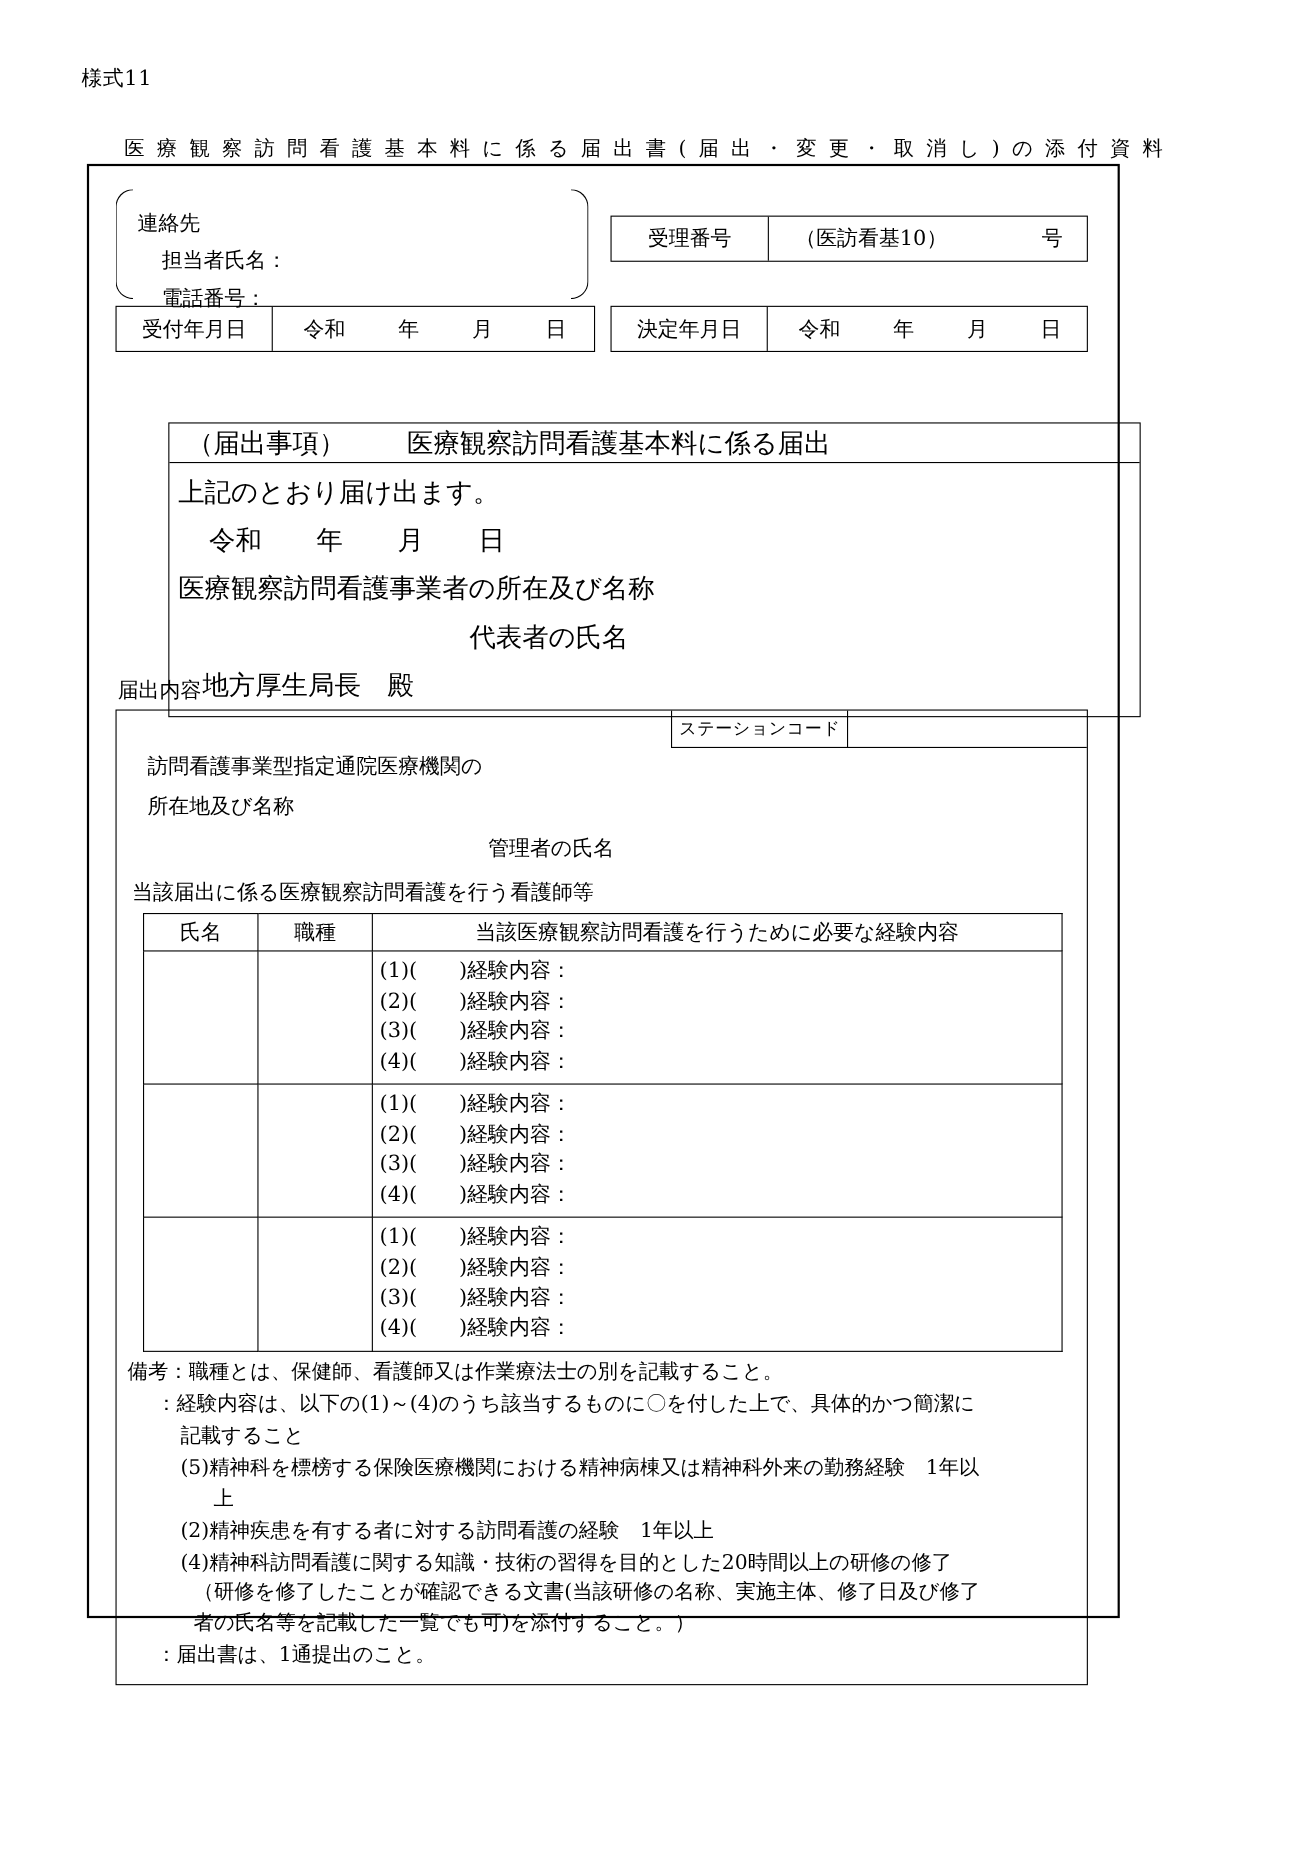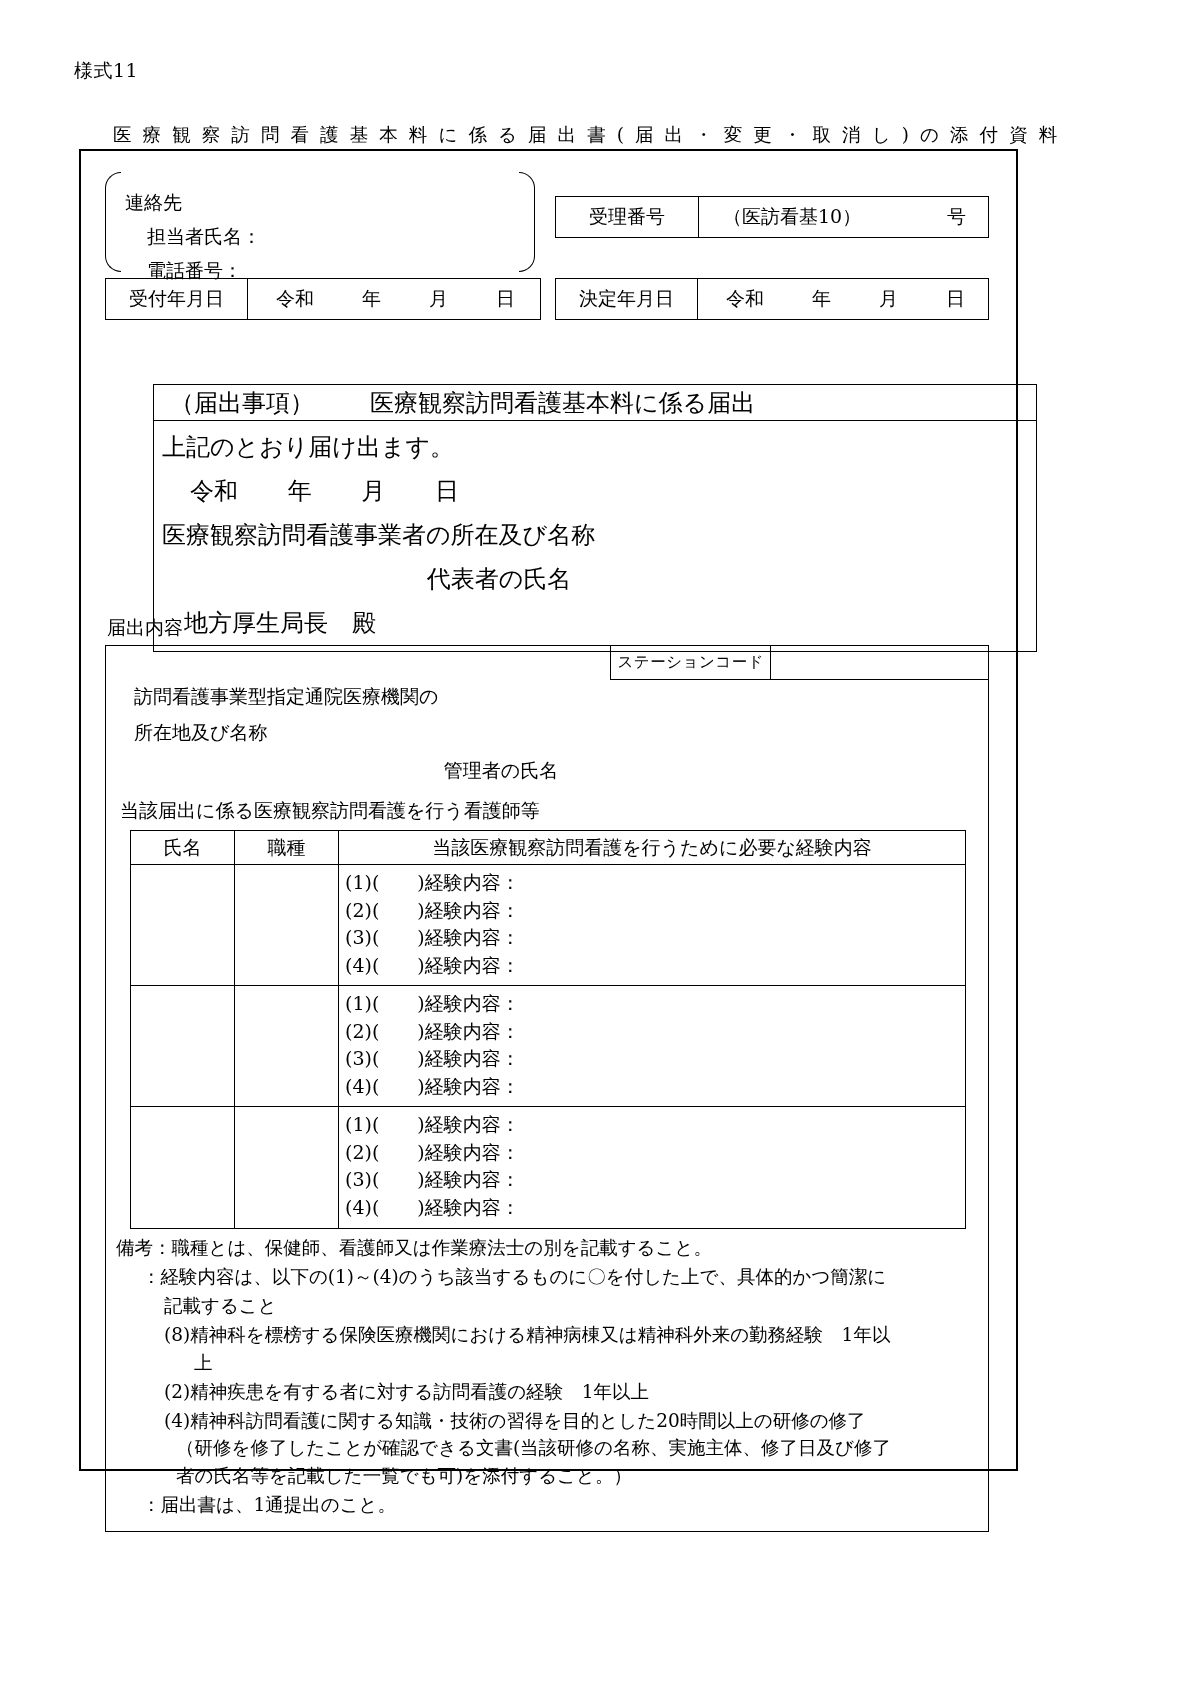--- a/index.html
+++ b/index.html
@@ -392,21 +392,21 @@
               <div class="eitem">(4)(　　)経験内容：</div>
             </td>
           </tr>
         </tbody>
       </table>
 
       <div class="remarks">
         <div class="r-line">備考：職種とは、保健師、看護師又は作業療法士の別を記載すること。</div>
         <div class="r-line i1">：経験内容は、以下の(1)～(4)のうち該当するものに〇を付した上で、具体的かつ簡潔に</div>
         <div class="r-line i2">記載すること</div>
-        <div class="r-line i2 tight">(8)精神科を標榜する保険医療機関における精神病棟又は精神科外来の勤務経験　1年以</div>
+        <div class="r-line i2 tight">(5)精神科を標榜する保険医療機関における精神病棟又は精神科外来の勤務経験　1年以</div>
         <div class="r-line i4">上</div>
         <div class="r-line i2">(2)精神疾患を有する者に対する訪問看護の経験　1年以上</div>
         <div class="r-line i2 tight">(4)精神科訪問看護に関する知識・技術の習得を目的とした20時間以上の研修の修了</div>
         <div class="r-line i3 tight">（研修を修了したことが確認できる文書(当該研修の名称、実施主体、修了日及び修了</div>
         <div class="r-line i3">者の氏名等を記載した一覧でも可)を添付すること。）</div>
         <div class="r-line i1">：届出書は、1通提出のこと。</div>
       </div>
 
     </div>
   </div>

